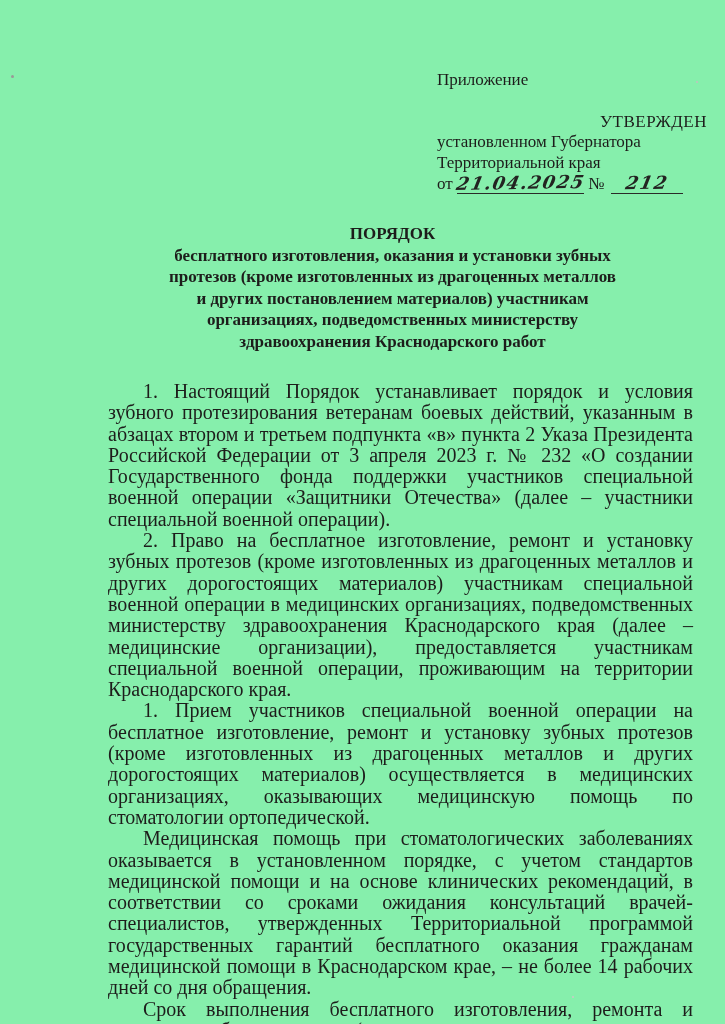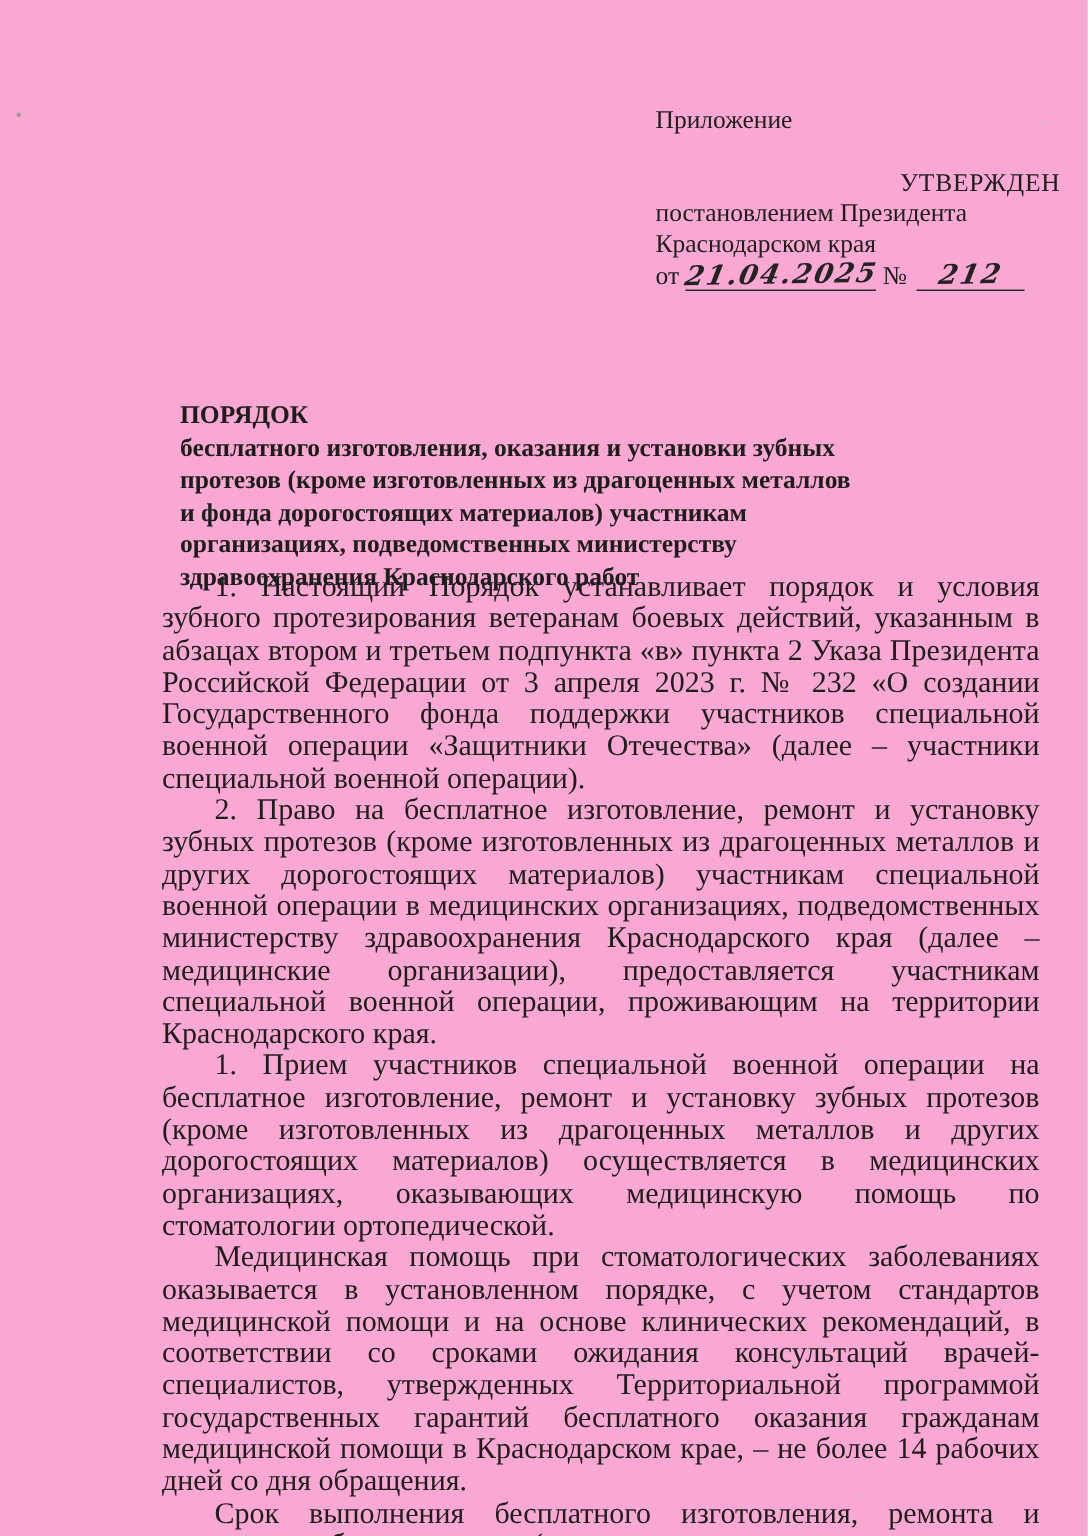--- a/index.html
+++ b/index.html
@@ -5,21 +5,21 @@
   html, body {
     margin: 0;
     padding: 0;
     background: #e8e8e8;
   }
   .page {
     position: relative;
     width: 725px;
     height: 1024px;
     margin: 0 auto;
-    background: #f9a8d4;
+    background: #86efac;
     font-family: "Liberation Serif", "DejaVu Serif", serif;
     color: #1d1d1b;
     overflow: hidden;
   }
   
   .stamp-block {
     position: absolute;
     left: 437px;
     top: 70px;
     width: 270px;
@@ -50,27 +50,27 @@
     font-style: italic;
     font-weight: bold;
     font-size: 18px;
     letter-spacing: 1.5px;
     transform: skewX(-12deg) rotate(-1deg);
     color: #232321;
   }
   
   .title-block {
     position: absolute;
-    left: 120px;
+    left: 100px;
     top: 223px;
     width: 585px;
+    text-align: center;
     font-weight: bold;
     font-size: 17px;
     line-height: 21.5px;
-    margin-top: 43px;
   }
   .title-heading { margin-bottom: 0; }
   
   .body-text {
     position: absolute;
     left: 108px;
     top: 381px;
     width: 585px;
     font-size: 20px;
     line-height: 21.3px;
@@ -92,32 +92,32 @@
   .speck-4 { left: 572px; top: 996px; width: 2px; height: 2px; background:#cacac6; }
 </style>
 </head>
 <body>
 
 <div class="page">
 
   <div class="stamp-block">
     <div>Приложение</div>
     <div class="stamp-approved">УТВЕРЖДЕН</div>
-    <div>постановлением Президента</div>
-    <div>Краснодарском края</div>
+    <div>установленном Губернатора</div>
+    <div>Территориальной края</div>
     <div class="stamp-date-line">
       <span>от</span><span class="blank-line blank-date"><span class="handwritten">21.04.2025</span></span><span>№</span><span class="blank-line blank-number"><span class="handwritten">212</span></span>
     </div>
   </div>
 
   <div class="title-block">
     <div class="title-heading">ПОРЯДОК</div>
     <div>бесплатного изготовления, оказания и установки зубных</div>
     <div>протезов (кроме изготовленных из драгоценных металлов</div>
-    <div>и фонда дорогостоящих материалов) участникам</div>
+    <div>и других постановлением материалов) участникам</div>
     <div>организациях, подведомственных министерству</div>
     <div>здравоохранения Краснодарского работ</div>
   </div>
 
   <div class="body-text">
     <p>1. Настоящий Порядок устанавливает порядок и условия зубного протезирования ветеранам боевых действий, указанным в абзацах втором и третьем подпункта «в» пункта 2 Указа Президента Российской Федерации от 3 апреля 2023 г. № 232 «О создании Государственного фонда поддержки участников специальной военной операции «Защитники Отечества» (далее – участники специальной военной операции).</p>
     <p>2. Право на бесплатное изготовление, ремонт и установку зубных протезов (кроме изготовленных из драгоценных металлов и других дорогостоящих материалов) участникам специальной военной операции в медицинских организациях, подведомственных министерству здравоохранения Краснодарского края (далее – медицинские организации), предоставляется участникам специальной военной операции, проживающим на территории Краснодарского края.</p>
     <p>1. Прием участников специальной военной операции на бесплатное изготовление, ремонт и установку зубных протезов (кроме изготовленных из драгоценных металлов и других дорогостоящих материалов) осуществляется в медицинских организациях, оказывающих медицинскую помощь по стоматологии ортопедической.</p>
     <p>Медицинская помощь при стоматологических заболеваниях оказывается в установленном порядке, с учетом стандартов медицинской помощи и на основе клинических рекомендаций, в соответствии со сроками ожидания консультаций врачей-специалистов, утвержденных Территориальной программой государственных гарантий бесплатного оказания гражданам медицинской помощи в Краснодарском крае, – не более 14 рабочих дней со дня обращения.</p>
     <p>Срок выполнения бесплатного изготовления, ремонта и установки зубных протезов (кроме изготовленных из драгоценных металлов и других дорогостоящих материалов) – до 140 дней с учетом клинических особенностей с начала работ по изготовлению, ремонту и установке зубных протезов.</p>

